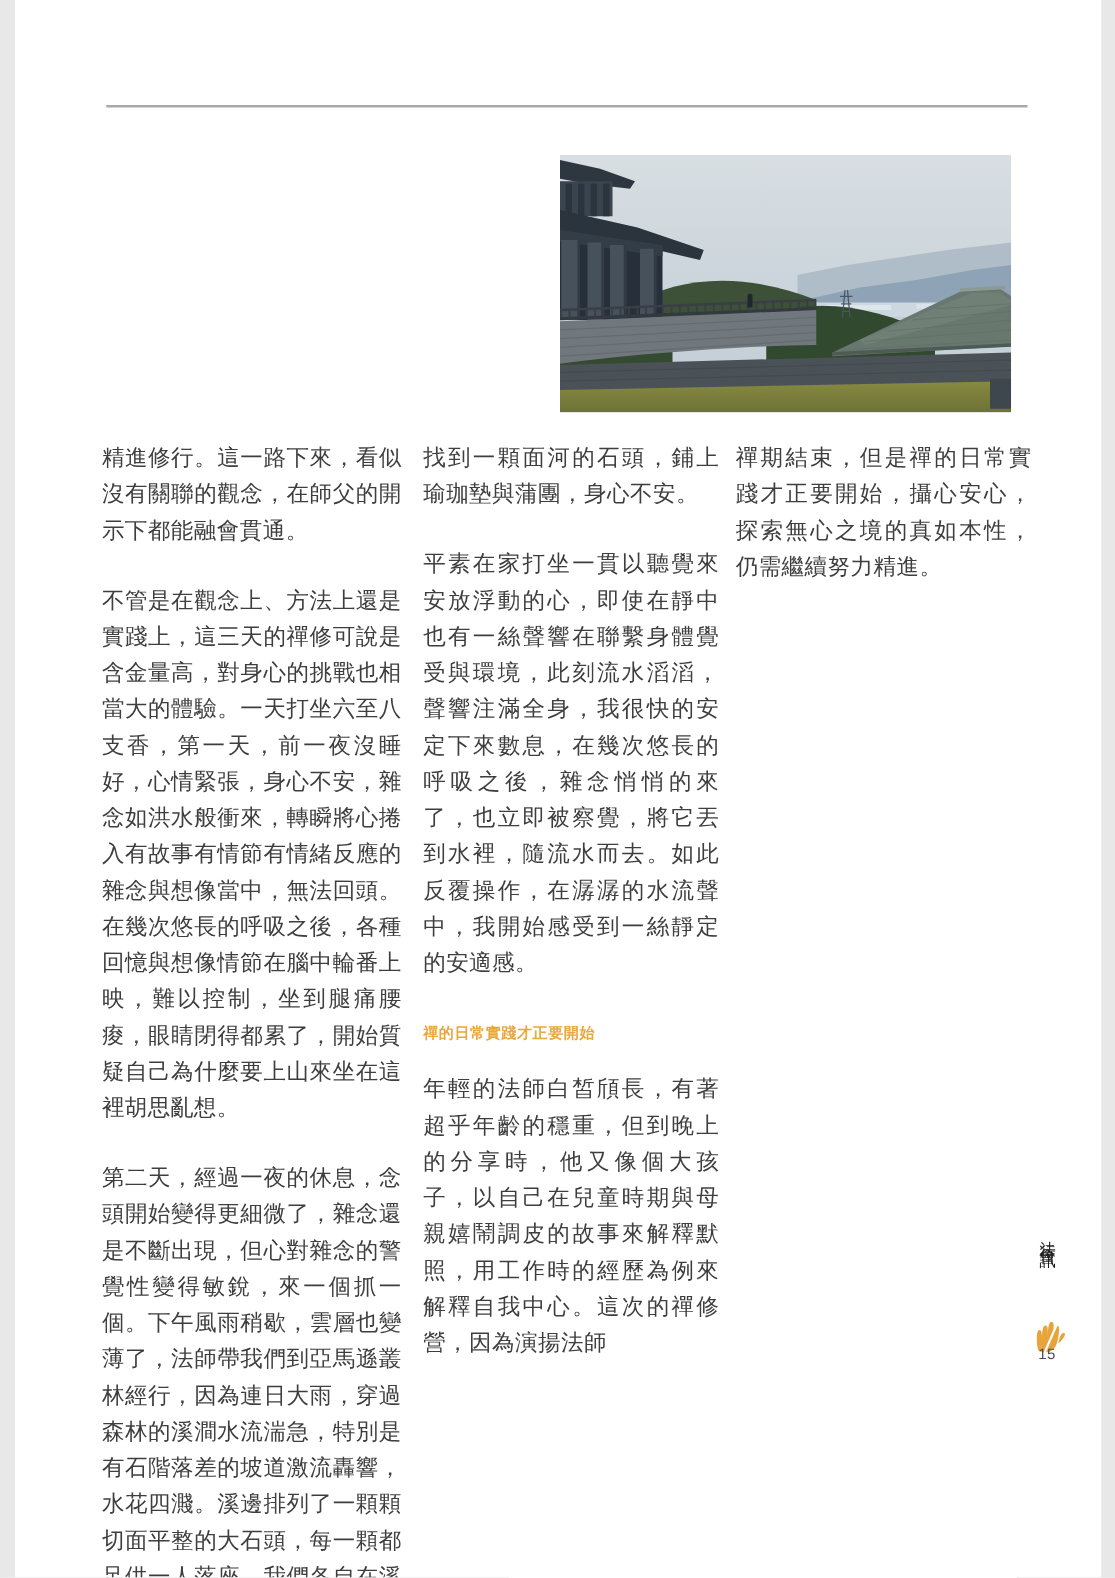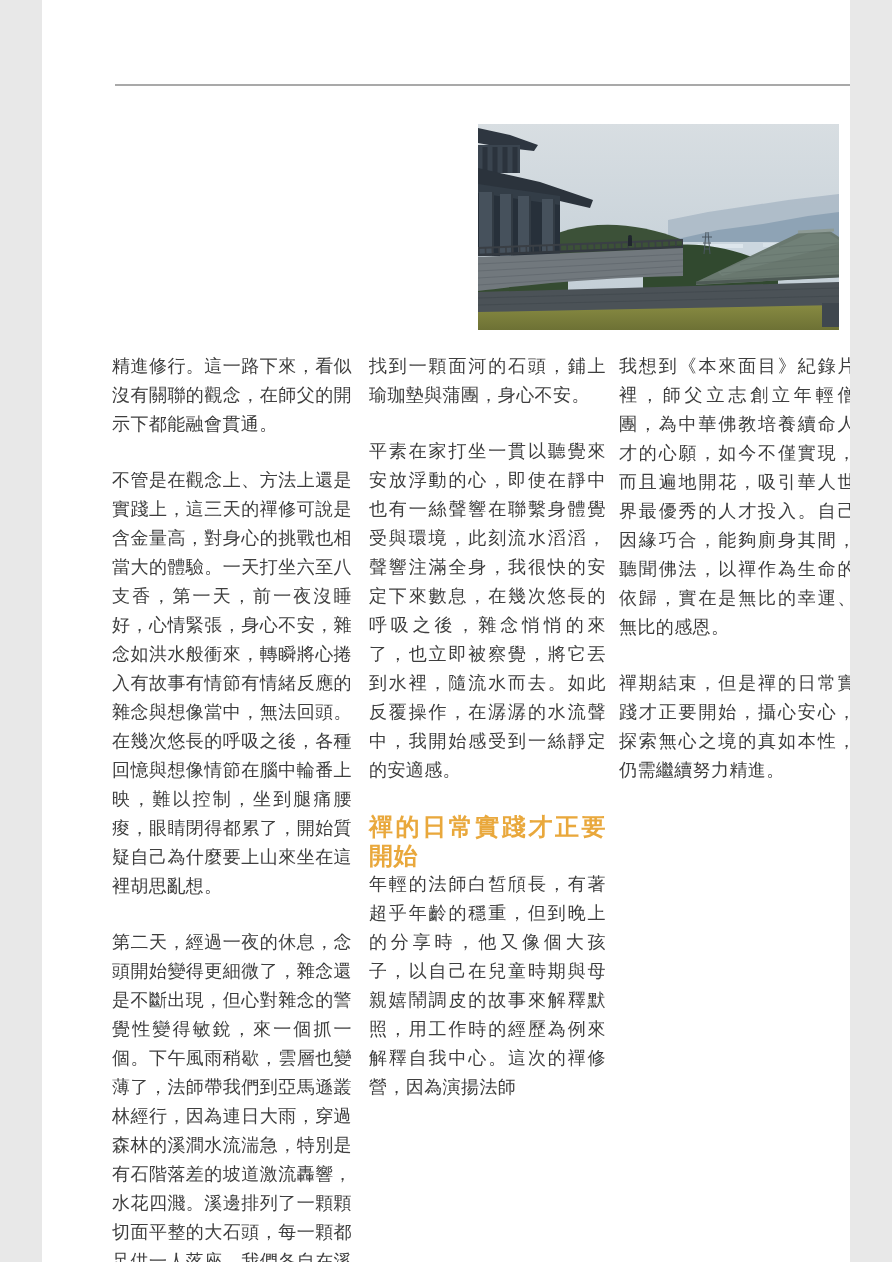--- a/index.html
+++ b/index.html
@@ -1,18 +1,18 @@
 <!DOCTYPE html>
 <html lang="zh-Hant"><head>
 <meta charset="utf-8">
 <style>
   html,body{margin:0;padding:0;background:#e8e8e8;}
   .page{
     position:relative;
-    width:808px;height:1262px;
+    width:869px;height:1262px;
     background:#ffffff;
     margin:0 auto;
     overflow:hidden;
     font-family:"Liberation Sans",sans-serif;
   }
   .top-rule{
     position:absolute;left:73px;top:84px;width:737px;height:2px;
     background:#a9a9a9;
   }
   .photo{
@@ -25,22 +25,22 @@
     font-size:18px;line-height:29px;letter-spacing:0.4px;
     color:#3e3e3e;
     text-align:justify;
     text-justify:inter-ideograph;
   }
   .col p{margin:0 0 27px 0;}
   .col-left{left:70px;width:240px;}
   .col-middle{left:327px;width:237px;}
   .col-right{left:577px;width:237px;}
   .subhead{
-    margin:0 0 0 0;
-    font-size:24px;line-height:29px;font-weight:bold;
+    margin:0 0 16px 0;
+    font-size:12px;line-height:29px;font-weight:bold;
     color:#e9a83c;letter-spacing:0.5px;
   }
   .vertical-title{
     position:absolute;left:816px;top:982px;height:70px;
     writing-mode:vertical-rl;text-orientation:upright;
     font-family:"DejaVu Serif",serif;
     font-size:13px;letter-spacing:3px;color:#1f1f1f;
   }
   .hand-logo{position:absolute;left:814px;top:1053px;width:27px;height:31px;}
   .page-number{
@@ -158,21 +158,20 @@
   </section>
 
   <section class="col col-middle">
     <p>找到一顆面河的石頭，鋪上瑜珈墊與蒲團，身心不安。</p>
     <p>平素在家打坐一貫以聽覺來安放浮動的心，即使在靜中也有一絲聲響在聯繫身體覺受與環境，此刻流水滔滔，聲響注滿全身，我很快的安定下來數息，在幾次悠長的呼吸之後，雜念悄悄的來了，也立即被察覺，將它丟到水裡，隨流水而去。如此反覆操作，在潺潺的水流聲中，我開始感受到一絲靜定的安適感。</p>
     <h2 class="subhead">禪的日常實踐才正要開始</h2>
     <p>年輕的法師白皙頎長，有著超乎年齡的穩重，但到晚上的分享時，他又像個大孩子，以自己在兒童時期與母親嬉鬧調皮的故事來解釋默照，用工作時的經歷為例來解釋自我中心。這次的禪修營，因為演揚法師</p>
   </section>
 
   <section class="col col-right">
-    <p>我想到《本來面目》紀錄片裡，師父立志創立年輕僧團，為中華佛教培養續命人才的心願，如今不僅實現，而且遍地開花，吸引華人世界最優秀的人才投入。自己因緣巧合，能夠廁身其間，聽聞佛法，以禪作為生命的依歸，實在是無比的幸運、無比的感恩。</p>
     <p>禪期結束，但是禪的日常實踐才正要開始，攝心安心，探索無心之境的真如本性，仍需繼續努力精進。</p>
   </section>
 
   <aside>
     <div class="vertical-title">法行會訊</div>
     <svg class="hand-logo" viewBox="0 0 27 31" xmlns="http://www.w3.org/2000/svg">
       <g fill="#e9a33b">
         <path d="M4.5,27 C3.2,22 3.0,14.5 4.2,12.2 C5.2,10.3 7.0,10.8 7.3,13.2 C7.6,15.4 7.6,18 7.8,19.5 C7.5,15.5 7.7,10.2 9.0,8.2 C10.1,6.6 11.9,7.2 12.1,9.8 C12.3,12.2 12.2,15.2 12.4,17 C12.2,12.8 12.5,7.0 13.9,5.2 C15.1,3.7 16.8,4.4 16.9,7.0 C17.0,9.6 16.8,13.2 16.9,15.2 C17.0,11.8 17.5,8.2 18.9,7.4 C20.3,6.6 21.4,8.0 21.3,10.8 C21.2,13.4 20.6,17.5 19.8,20.6 C18.8,24.5 16.6,27.6 12.8,28.6 C9.6,29.4 6.2,28.9 4.5,27 Z"></path>
         <path d="M22.3,15.5 C23.6,13.2 25.2,12.6 25.8,13.6 C26.4,14.6 25.4,16.6 23.8,18.6 C22.5,20.2 21.2,21.3 20.5,21.6 C21.0,19.8 21.6,17.0 22.3,15.5 Z"></path>
       </g>

